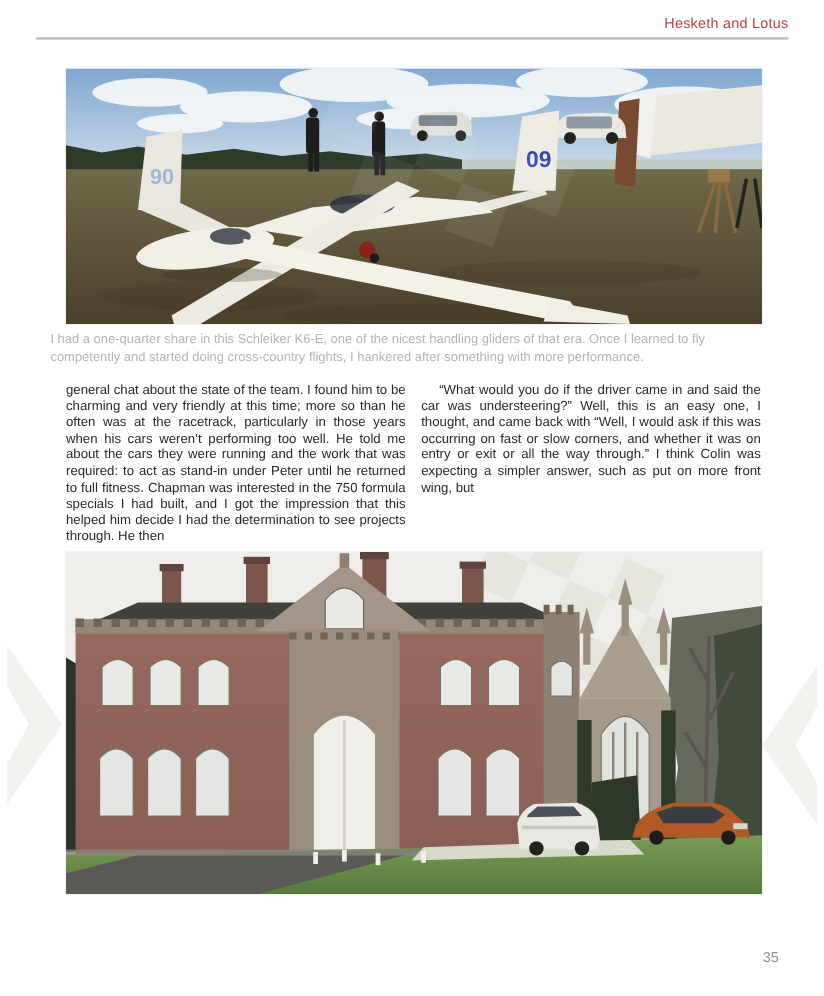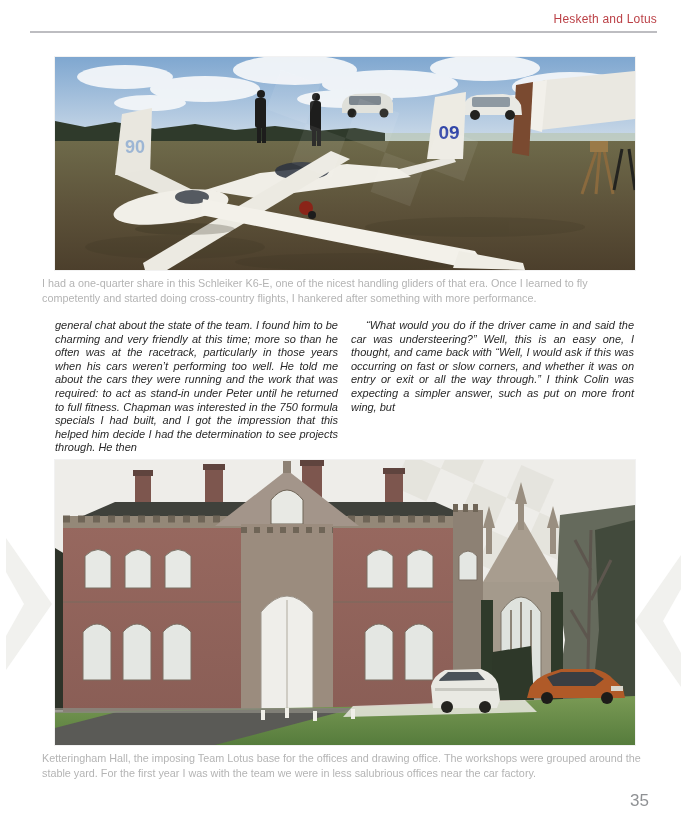--- a/index.html
+++ b/index.html
@@ -27,26 +27,26 @@
     position:absolute;left:42px;width:604px;text-align:left;color:#b4b4b4;
     font-size:10.8px;line-height:14.5px;
   }
   #caption1{top:276px;}
   #caption2{top:751px;}
   
   .columns{
     position:absolute;left:55px;top:319px;width:579px;display:flex;gap:13px;
     color:#282828;font-size:11px;line-height:13.6px;text-align:justify;
   }
-  .col{width:283px;font-style:italic;}
+  .col{width:283px;}
   .col p{margin:0;}
   .col p.indent{text-indent:15px;}
   
   .page-number{
-    position:absolute;right:38px;top:791px;font-size:17px;color:#8f9194;
+    position:absolute;right:38px;top:791px;font-size:12px;color:#8f9194;
   }
 </style>
 </head>
 <body>
 
 <div class="page">
 
   <svg class="wm" style="left:0;top:500px" width="56" height="210" viewBox="0 0 56 210">
     <path d="M6,38 L52,104 L6,170 Z M6,72 L24,104 L6,136 Z" fill="#f1f1ee" fill-rule="evenodd"></path>
   </svg>
@@ -298,17 +298,16 @@
       <g>
         <path d="M472,238 L475,227 Q482,217 494,213 L506,209 L540,209 Q552,212 558,219 L568,228 L570,238 Z" fill="#b05a28"></path>
         <polygon points="492,217 506,212 538,212 549,219 540,226 498,226" fill="#3a3e42"></polygon>
         <circle cx="492" cy="238" r="6" fill="#1d1c19"></circle>
           <circle cx="552" cy="238" r="6" fill="#1d1c19"></circle>
         <rect x="556" y="226" width="12" height="5" fill="#d8d6cd"></rect>
       </g>
     </svg>
   </div>
 
-  <div class="caption" id="caption2">Ketteringham Hall, the imposing Team Lotus base for the offices and drawing office. The workshops were grouped around the stable yard. For the first year I was with the team we were in less salubrious offices near the car factory.</div>
 
   <div class="page-number">35</div>
 
 </div>
 
 </body></html>

